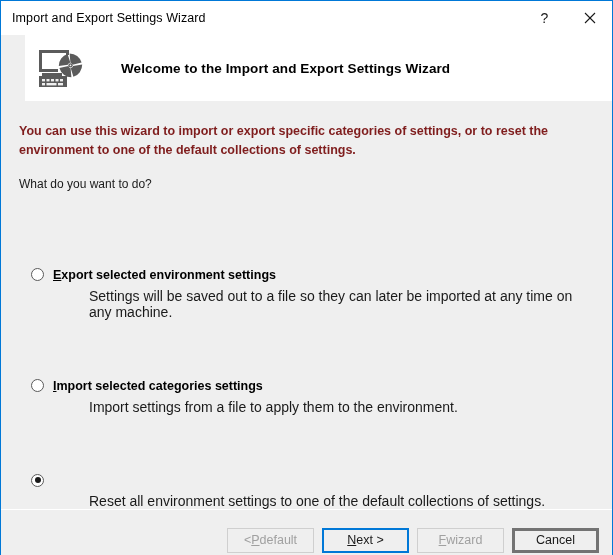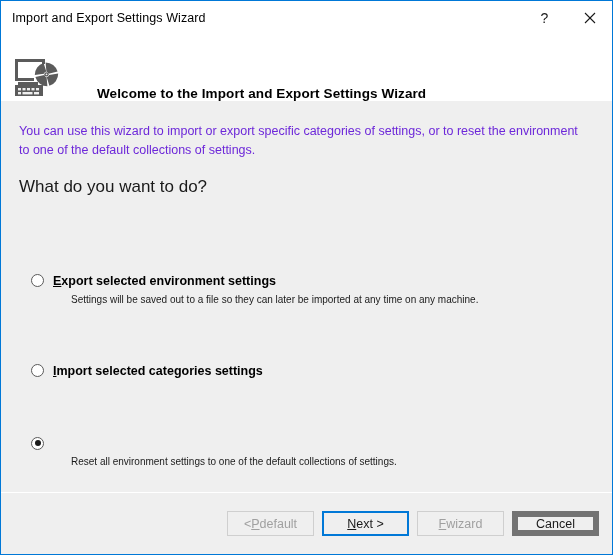--- a/index.html
+++ b/index.html
@@ -60,22 +60,23 @@
   }
   .tb-btn.help { font-size: 14px; }
   .tb-btn.close svg { display: block; }
 
   
   .header {
     height: 66px;
     min-height: 66px;
     background: #ffffff;
     display: flex;
-    align-items: flex-end;
-    position: relative;
+    align-items: center;
+    position: relative;
+    margin-left: 24px;
   }
   .header-icon {
     width: 56px;
     height: 48px;
     margin-left: 8px;
     display: flex;
     align-items: center;
     justify-content: center;
   }
   .header-title {
@@ -89,26 +90,27 @@
   
   .body-area {
     flex: 1;
     background: #efefef;
     padding: 0;
     position: relative;
   }
   .intro {
     margin: 21px 34px 0 18px;
     font-size: 12.5px;
-    color: #6d28d9;
+    color: #7f1d1d;
     line-height: 1.55;
+    font-weight: bold;
   }
   .question {
     margin: 16px 18px 0 18px;
-    font-size: 17px;
+    font-size: 12px;
     color: #1a1a1a;
   }
   .options {
     margin-top: 18px;
   }
   .option {
     margin: 0 18px 0 18px;
     padding-top: 12px;
   }
   .option-row {
@@ -141,23 +143,23 @@
   }
   .option-label {
     font-size: 12.5px;
     font-weight: bold;
     color: #000000;
   }
   .option-label .accel {
     text-decoration: underline;
   }
   .option-desc {
-    font-size: 10px;
+    font-size: 14px;
     color: #1a1a1a;
-    margin-left: 52px;
+    margin-left: 70px;
     margin-top: 6px;
   }
 
   
   .footer {
     height: 62px;
     min-height: 62px;
     background: #efefef;
     border-top: 1px solid #ffffff;
     display: flex;
@@ -165,21 +167,21 @@
     justify-content: flex-end;
     padding-right: 13px;
     gap: 8px;
     box-sizing: border-box;
   }
   .btn {
     width: 87px;
     height: 25px;
     box-sizing: border-box;
     background: #efefef;
-    border: 6px solid #737373;
+    border: 3px solid #737373;
     font-family: "Liberation Sans", sans-serif;
     font-size: 12.5px;
     color: #1a1a1a;
     display: flex;
     align-items: center;
     justify-content: center;
     padding: 0;
     white-space: nowrap;
   }
   .btn.default {
@@ -260,20 +262,21 @@
           <span class="option-label"><span class="accel">E</span><span>xport selected environment settings</span></span>
         </div>
         <div class="option-desc">Settings will be saved out to a file so they can later be imported at any time on any machine.</div>
       </div>
 
       <div class="option">
         <div class="option-row">
           <span class="radio"></span>
           <span class="option-label"><span class="accel">I</span><span>mport selected categories settings</span></span>
         </div>
+        <div class="option-desc">Import settings from a file to apply them to the environment.</div>
       </div>
 
       <div class="option">
         <div class="option-row">
           <span class="radio checked"></span>
         </div>
         <div class="option-desc">Reset all environment settings to one of the default collections of settings.</div>
       </div>
 
     </div>

